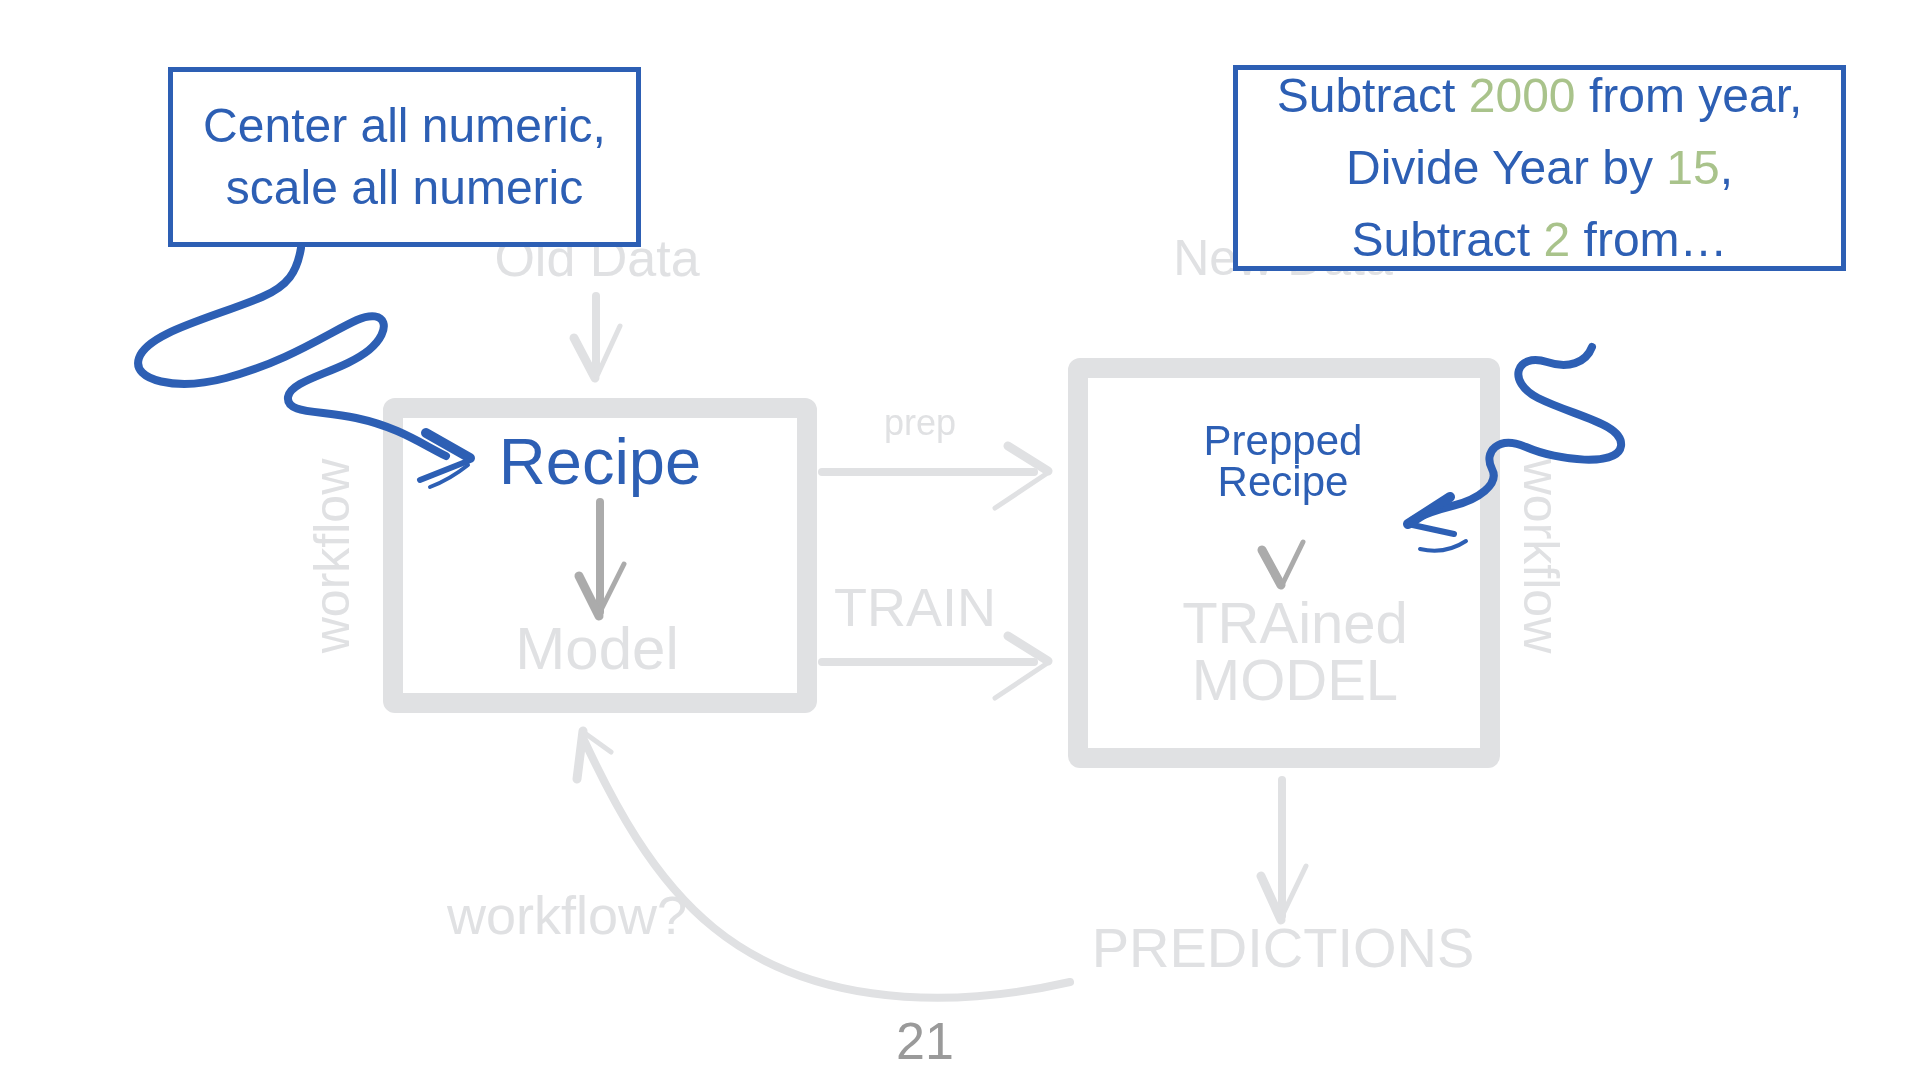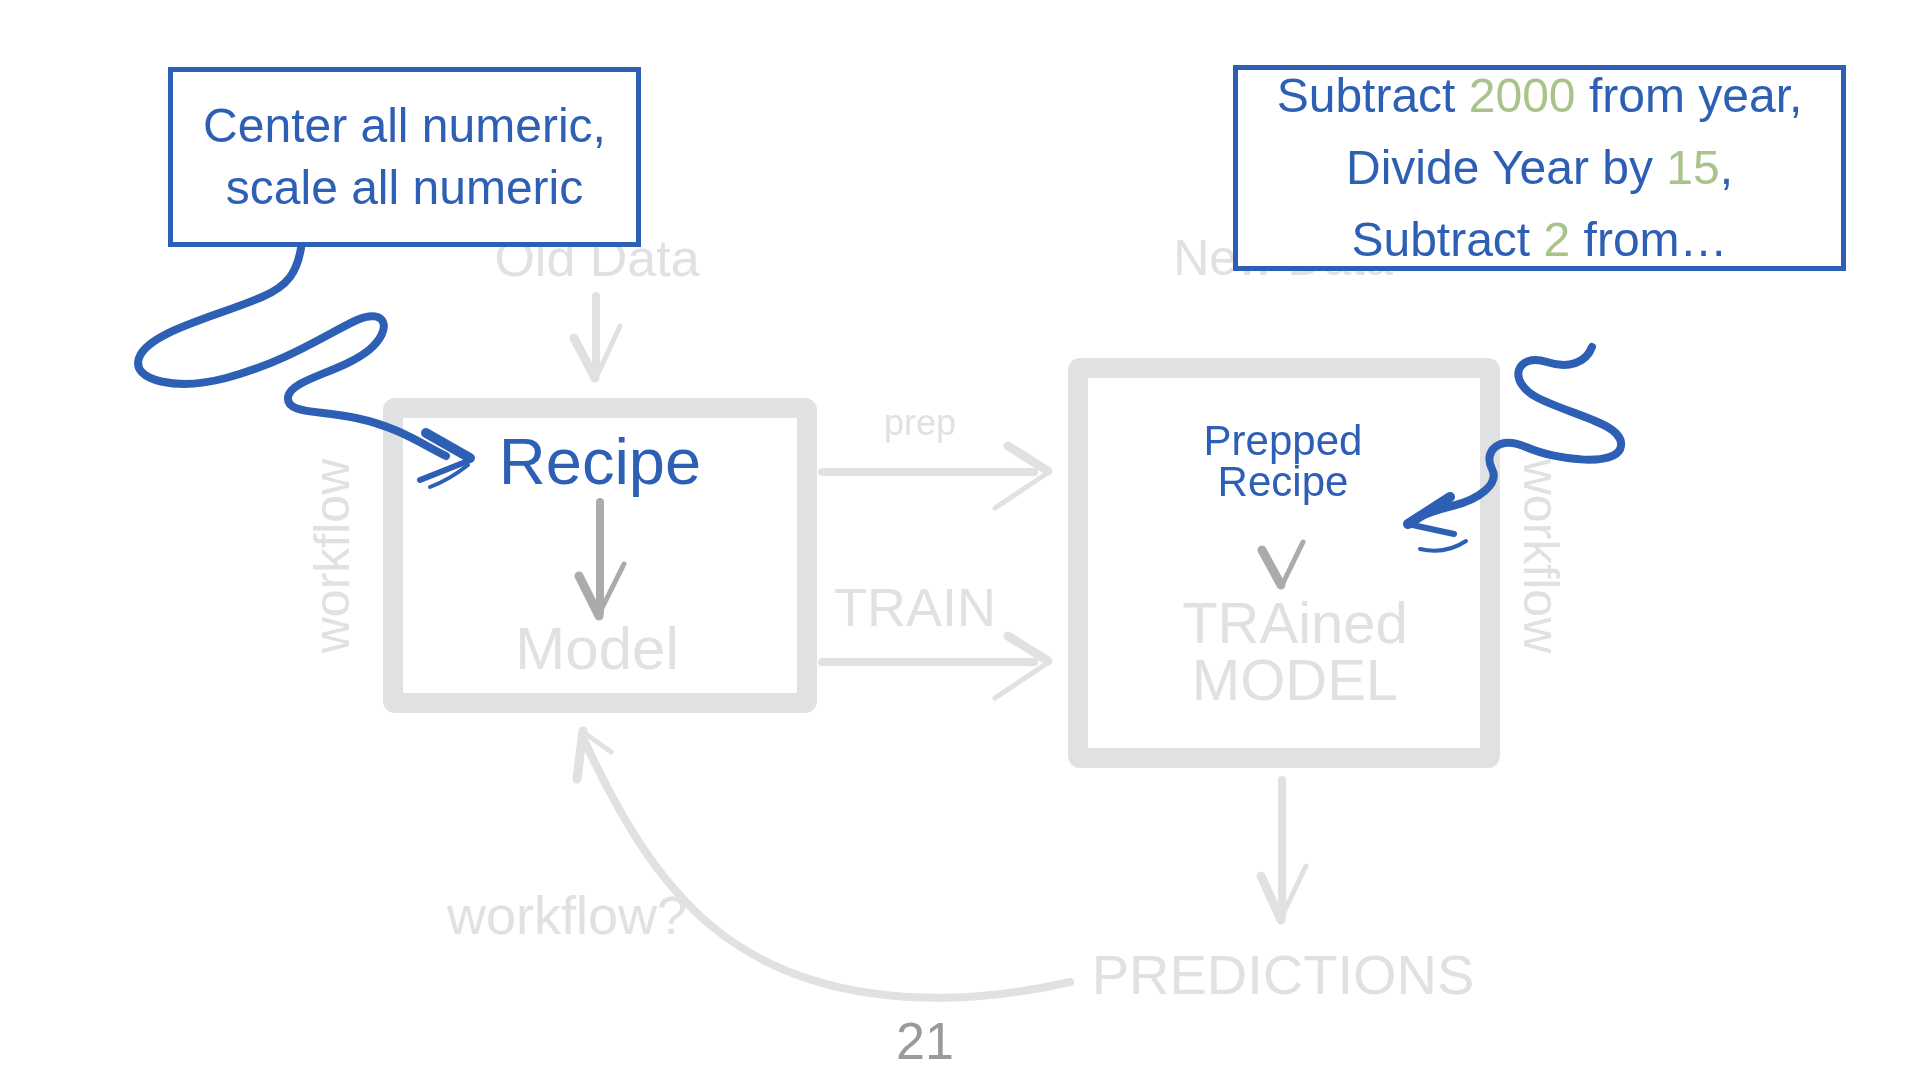--- a/index.html
+++ b/index.html
@@ -65,21 +65,21 @@
   <div class="ctr blue two-line" style="left:1283px;top:461px;font-size:42px;">
     <div>Prepped</div>
     <div>Recipe</div>
   </div>
 
   <div class="ctr ghost two-line" style="left:1283px;top:652px;font-size:58px;margin-left:12px;">
     <div>TRAined</div>
     <div>MODEL</div>
   </div>
 
-  <div class="ctr ghost" style="left:1283px;top:974px;font-size:56px;">PREDICTIONS</div>
+  <div class="ctr ghost" style="left:1283px;top:947px;font-size:56px;">PREDICTIONS</div>
 
   <div class="ctr ghost" style="left:567px;top:915px;font-size:54px;">workflow?</div>
 
   <div class="ctr" style="left:925px;top:1041px;font-size:52px;color:var(--page-gray);">21</div>
 
   <svg class="arrow-layer" width="1920" height="1080" viewBox="0 0 1920 1080">
 
     <g stroke-linecap="round">
       <path class="gstroke" d="M 596,296 L 596,372" stroke-width="8"></path>
       <path class="gstroke" d="M 574,338 L 595,378" stroke-width="9"></path>

